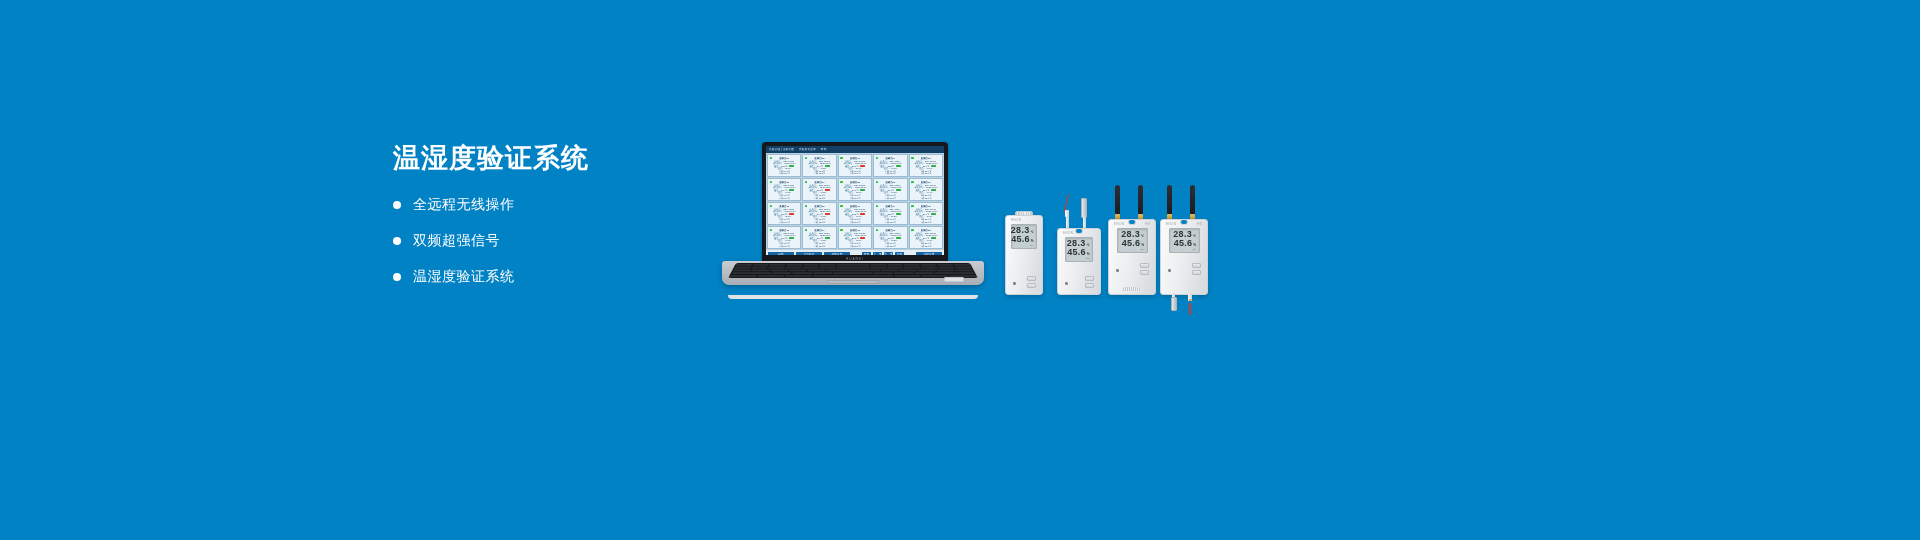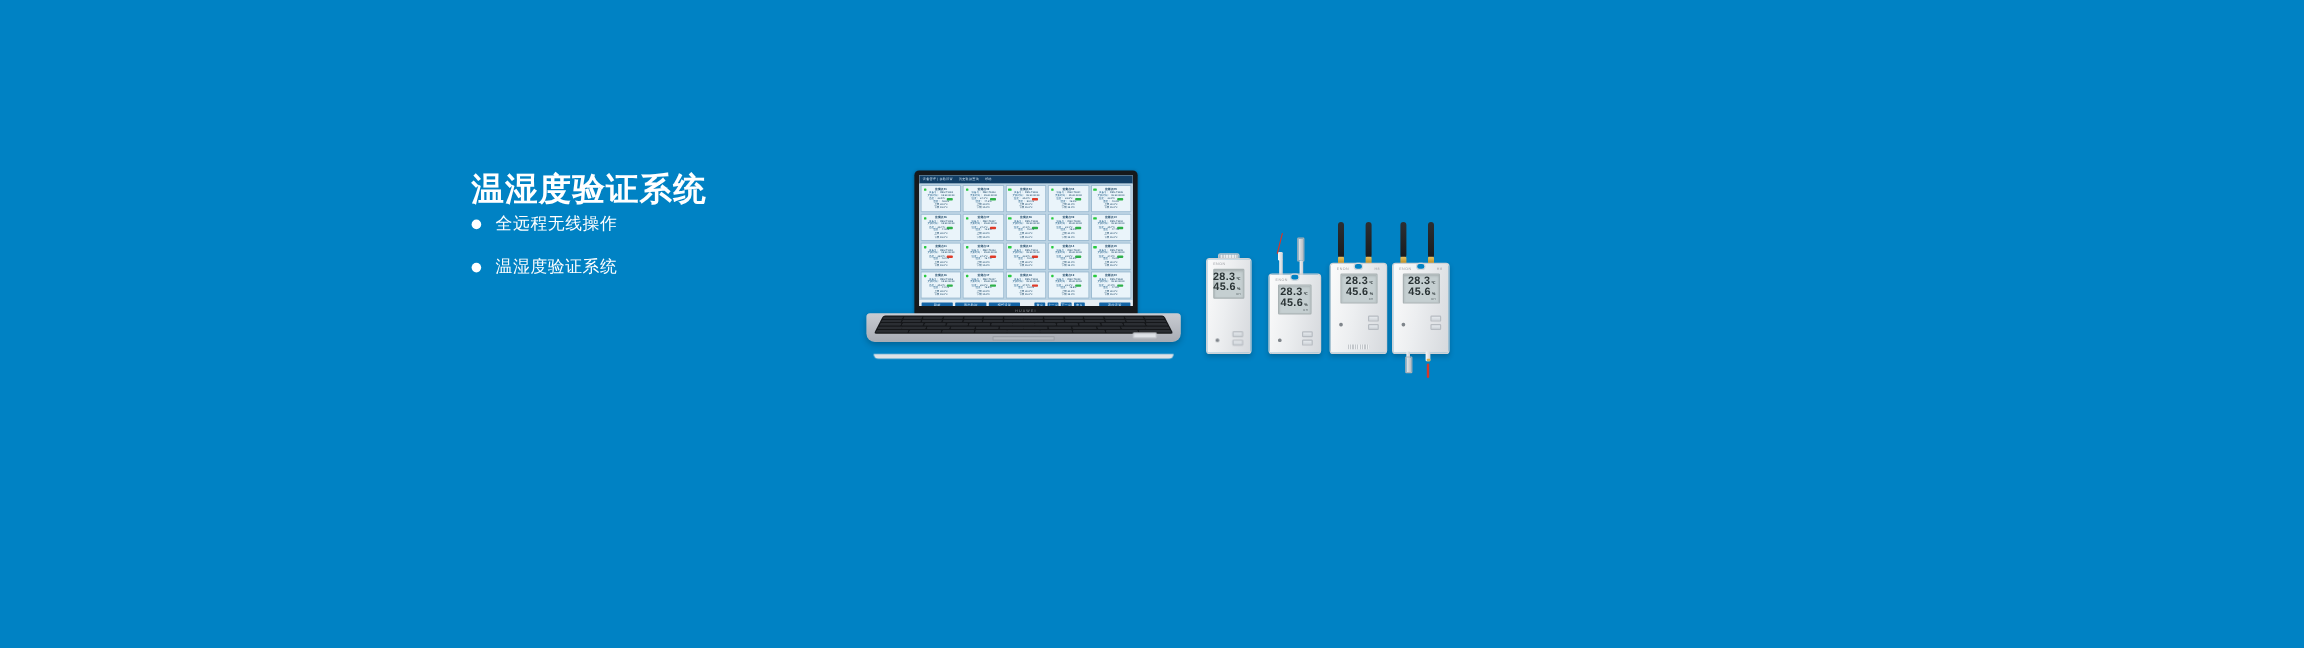--- a/index.html
+++ b/index.html
@@ -28,21 +28,21 @@
     line-height: 1.2;
     white-space: nowrap;
   }
   #subtitle {
     margin-top: 13px;
     font-size: 14px;
     color: #eaf6fd;
     letter-spacing: 0.3px;
     white-space: nowrap;
   }
-  #bullets { }
+  #bullets { margin-top: 18px; }
   .bullet {
     display: flex;
     align-items: center;
     height: 26px;
     margin-bottom: 10px;
   }
   .bullet-dot {
     width: 8px; height: 8px;
     border-radius: 50%;
     background: #ffffff;
@@ -365,20 +365,24 @@
 <body>
 
 <div id="banner">
 
   <div id="copy">
     <div id="title">温湿度验证系统</div>
     <div id="bullets">
       <div class="bullet">
         <span class="bullet-dot"></span>
         <span class="bullet-label">全远程无线操作</span>
+      </div>
+      <div class="bullet">
+        <span class="bullet-dot"></span>
+        <span class="bullet-label">双频超强信号</span>
       </div>
       <div class="bullet">
         <span class="bullet-dot"></span>
         <span class="bullet-label">温湿度验证系统</span>
       </div>
     </div>
   </div>
 
   <div id="laptop">
 

